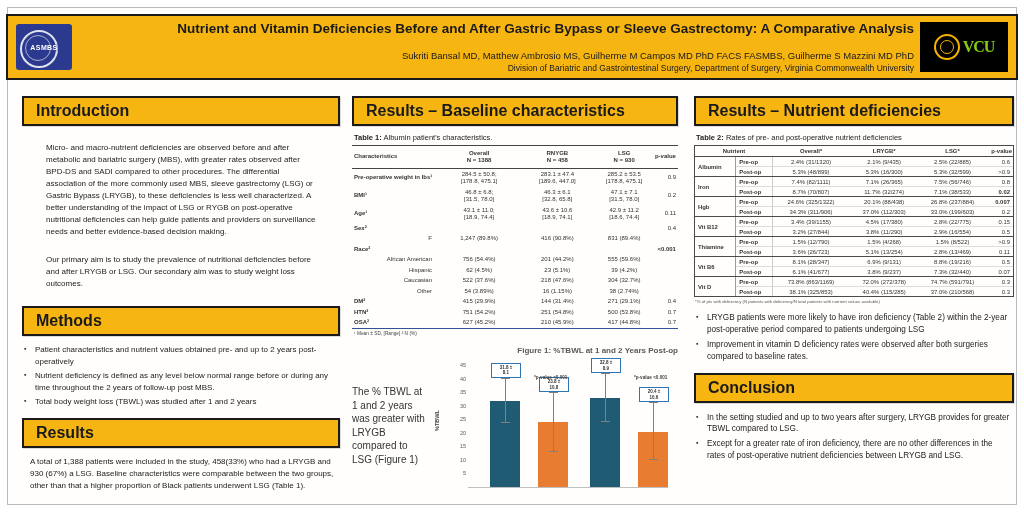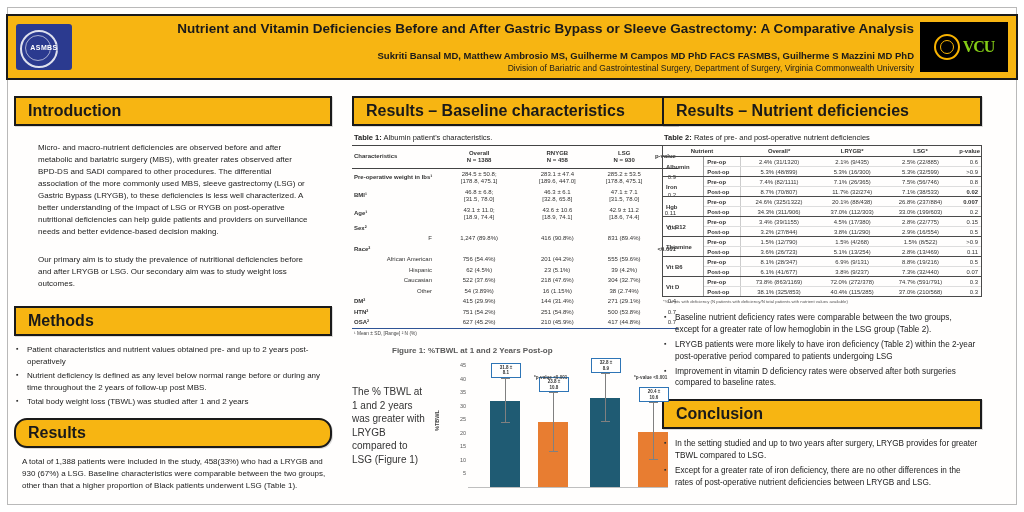--- a/index.html
+++ b/index.html
@@ -11,33 +11,33 @@
                border:2px solid #1a1a1a;display:flex;align-items:center;padding:0 8px;box-sizing:border-box;}
   .logo-asmbs{width:56px;height:46px;background:#2B3A8F;border-radius:3px;position:relative;flex:0 0 auto;
               display:flex;align-items:center;justify-content:center;overflow:hidden;}
   .logo-asmbs .ring{position:absolute;left:4px;top:6px;width:34px;height:34px;border:2px solid rgba(255,255,255,.85);
               border-radius:50%;}
   .logo-asmbs .ring.r2{left:9px;top:11px;width:24px;height:24px;border-width:1.5px;opacity:.7;}
   .logo-asmbs .txt{position:relative;color:#fff;font-size:7px;font-weight:bold;letter-spacing:.4px;
               background:rgba(43,58,143,.25);padding:0 1px;}
   .head-text{flex:1;text-align:right;padding:0 6px;}
   .head-title{font-size:13.5px;font-weight:bold;line-height:1.15;}
-  .head-authors{font-size:9.5px;font-weight:bold;margin-top:13px;}
+  .head-authors{font-size:9.5px;font-weight:normal;margin-top:13px;}
   .head-affil{font-size:8.5px;margin-top:2px;}
   .logo-vcu{width:88px;height:50px;background:#000;flex:0 0 auto;display:flex;align-items:center;
             justify-content:center;gap:3px;}
   .vcu-seal{width:26px;height:26px;border-radius:50%;border:2px solid #F8B300;box-sizing:border-box;
             display:flex;align-items:center;justify-content:center;}
   .vcu-seal .dot{width:12px;height:12px;border-radius:50%;border:1.5px solid #F8B300;}
   .vcu-word{color:#84cc16;font-size:16px;font-weight:bold;letter-spacing:-1px;font-family:"Liberation Serif", serif;}
   
   .col{position:absolute;top:96px;height:410px;}
-  .col1{left:14px;width:318px;}
+  .col1{left:22px;width:318px;}
   .col2{left:352px;width:326px;}
-  .col3{left:662px;width:320px;}
+  .col3{left:694px;width:320px;}
   .section-h{background:#F7B512;border:2px solid #1a1a1a;font-weight:bold;font-size:16px;
              padding:4px 0 4px 12px;box-shadow:1px 1px 0 #00000022;}
   .bodytext{font-size:8px;line-height:1.5;color:#222;margin:8px 6px 10px 8px;}
   .bodytext p{margin:16px;}
   ul.bul{list-style:none;margin:8px 4px 10px 2px;padding:0;font-size:8px;line-height:1.45;color:#222;}
   ul.bul li{padding-left:11px;position:relative;margin-bottom:3px;}
   ul.bul li::before{content:"▪";position:absolute;left:0;top:0;font-size:7px;color:#333;}
   
   .tcap{font-size:7.5px;margin:7px 0 3px 2px;color:#222;}
   .tcap b{font-weight:bold;}
@@ -59,21 +59,21 @@
   .t2nut{display:flex;align-items:center;font-weight:bold;padding-left:3px;border-right:1px solid #999;}
   .t2rows{display:grid;}
   .t2sub{display:grid;grid-template-columns:13.2% 27.6% 25.3% 24.1% 9.8%;}
   .t2sub + .t2sub{border-top:1px solid #ddd;}
   .t2c{padding:1.5px 1px;text-align:center;}
   .t2c.ph{font-weight:bold;text-align:left;padding-left:3px;border-right:1px solid #ccc;}
   .t2c.pv{text-align:right;padding-right:3px;}
   .t2c.pv.b{font-weight:bold;}
   .t2foot{font-size:4.3px;color:#555;margin:2px 0 4px 1px;}
   
-  .fig-title{font-size:8px;font-weight:bold;color:#595959;text-align:left;margin:10px 0 4px 40px;}
+  .fig-title{font-size:8px;font-weight:bold;color:#595959;text-align:right;margin:10px 0 4px 40px;}
   .fig-row{display:flex;gap:8px;margin-top:2px;}
   .side-text{width:76px;font-size:10px;line-height:1.35;color:#333;margin-top:26px;}
   .chart{position:relative;width:240px;height:168px;flex:0 0 auto;}
   .plot{position:absolute;left:32px;top:6px;width:200px;height:122px;border-bottom:1px solid #bfbfbf;}
   .ytick{position:absolute;right:204px;width:16px;text-align:right;font-size:5.5px;color:#595959;}
   .ylab{position:absolute;left:-2px;top:72px;transform:rotate(-90deg);transform-origin:left top;
         font-size:5.5px;font-weight:bold;color:#404040;}
   .bar{position:absolute;bottom:0;}
   .err-line{position:absolute;width:1px;background:#808080;}
   .err-cap{position:absolute;width:9px;height:1px;background:#808080;}
@@ -111,21 +111,21 @@
     <div class="bodytext" id="intro-ps">
         <p>Micro- and macro-nutrient deficiencies are observed before and after metabolic and bariatric surgery (MBS), with greater rates observed after BPD-DS and SADI compared to other procedures. The differential association of the more commonly used MBS, sleeve gastrectomy (LSG) or Gastric Bypass (LRYGB), to these deficiencies is less well characterized. A better understanding of the impact of LSG or RYGB on post-operative nutritional deficiencies can help guide patients and providers on surveillance needs and better evidence-based decision making.</p>
         <p>Our primary aim is to study the prevalence of nutritional deficiencies before and after LRYGB or LSG.  Our secondary aim was to study weight loss outcomes.</p>
       </div>
     <div class="section-h">Methods</div>
     <ul class="bul" id="methods-list">
         <li>Patient characteristics and nutrient values obtained pre- and up to 2 years post-operatively</li>
         <li>Nutrient deficiency is defined as any level below normal range before or during any time throughout the 2 years of follow-up post MBS.</li>
         <li>Total body weight loss (TBWL) was studied after 1 and 2 years</li>
       </ul>
-    <div class="section-h" style="margin-top:0;border-radius:13px;">Results</div>
+    <div class="section-h" style="margin-top:0;">Results</div>
     <div class="bodytext">A total of 1,388 patients were included in the study, 458(33%) who had a LRYGB and 930 (67%) a LSG. Baseline characteristics were comparable between the two groups, other than that a higher proportion of Black patients underwent LSG  (Table 1).</div>
   </div>
 
   <div class="col col2">
     <div class="section-h">Results – Baseline characteristics</div>
     <div class="tcap">
       <b>Table 1:</b><span> Albumin patient's characteristics.</span>
     </div>
     <div class="tbl1" id="table1">
         <div class="t1row hdr">
@@ -429,21 +429,20 @@
               <div class="t2c">38.1% (325/853)</div>
               <div class="t2c">40.4% (115/285)</div>
               <div class="t2c">37.0% (210/568)</div>
               <div class="t2c pv">0.3</div>
             </div>
           </div>
         </div>
       </div>
     <div class="t2foot">*% of pts with deficiency (N patients with deficiency/N total patients with nutrient values available)</div>
     <ul class="bul" id="nutrient-list" style="font-size:8.2px;">
-        <li>Baseline nutrient deficiency rates were comparable between the two groups, except for a greater rate of low hemoglobin in the LSG group (Table 2).</li>
         <li>LRYGB patients were more likely to have iron deficiency (Table 2) within the 2-year post-operative period compared to patients undergoing LSG</li>
         <li>Improvement in vitamin D deficiency rates were observed after both surgeries compared to baseline rates.</li>
       </ul>
     <div class="section-h" style="margin-top:6px;">Conclusion</div>
     <ul class="bul" id="conclusion-list" style="font-size:8.2px;margin-top:9px;">
         <li>In the setting studied and up to two years after surgery, LRYGB provides for greater TBWL compared to LSG.</li>
         <li>Except for a greater rate of iron deficiency, there are no other differences in the rates of post-operative nutrient deficiencies between LRYGB and LSG.</li>
       </ul>
   </div>
 </div>

